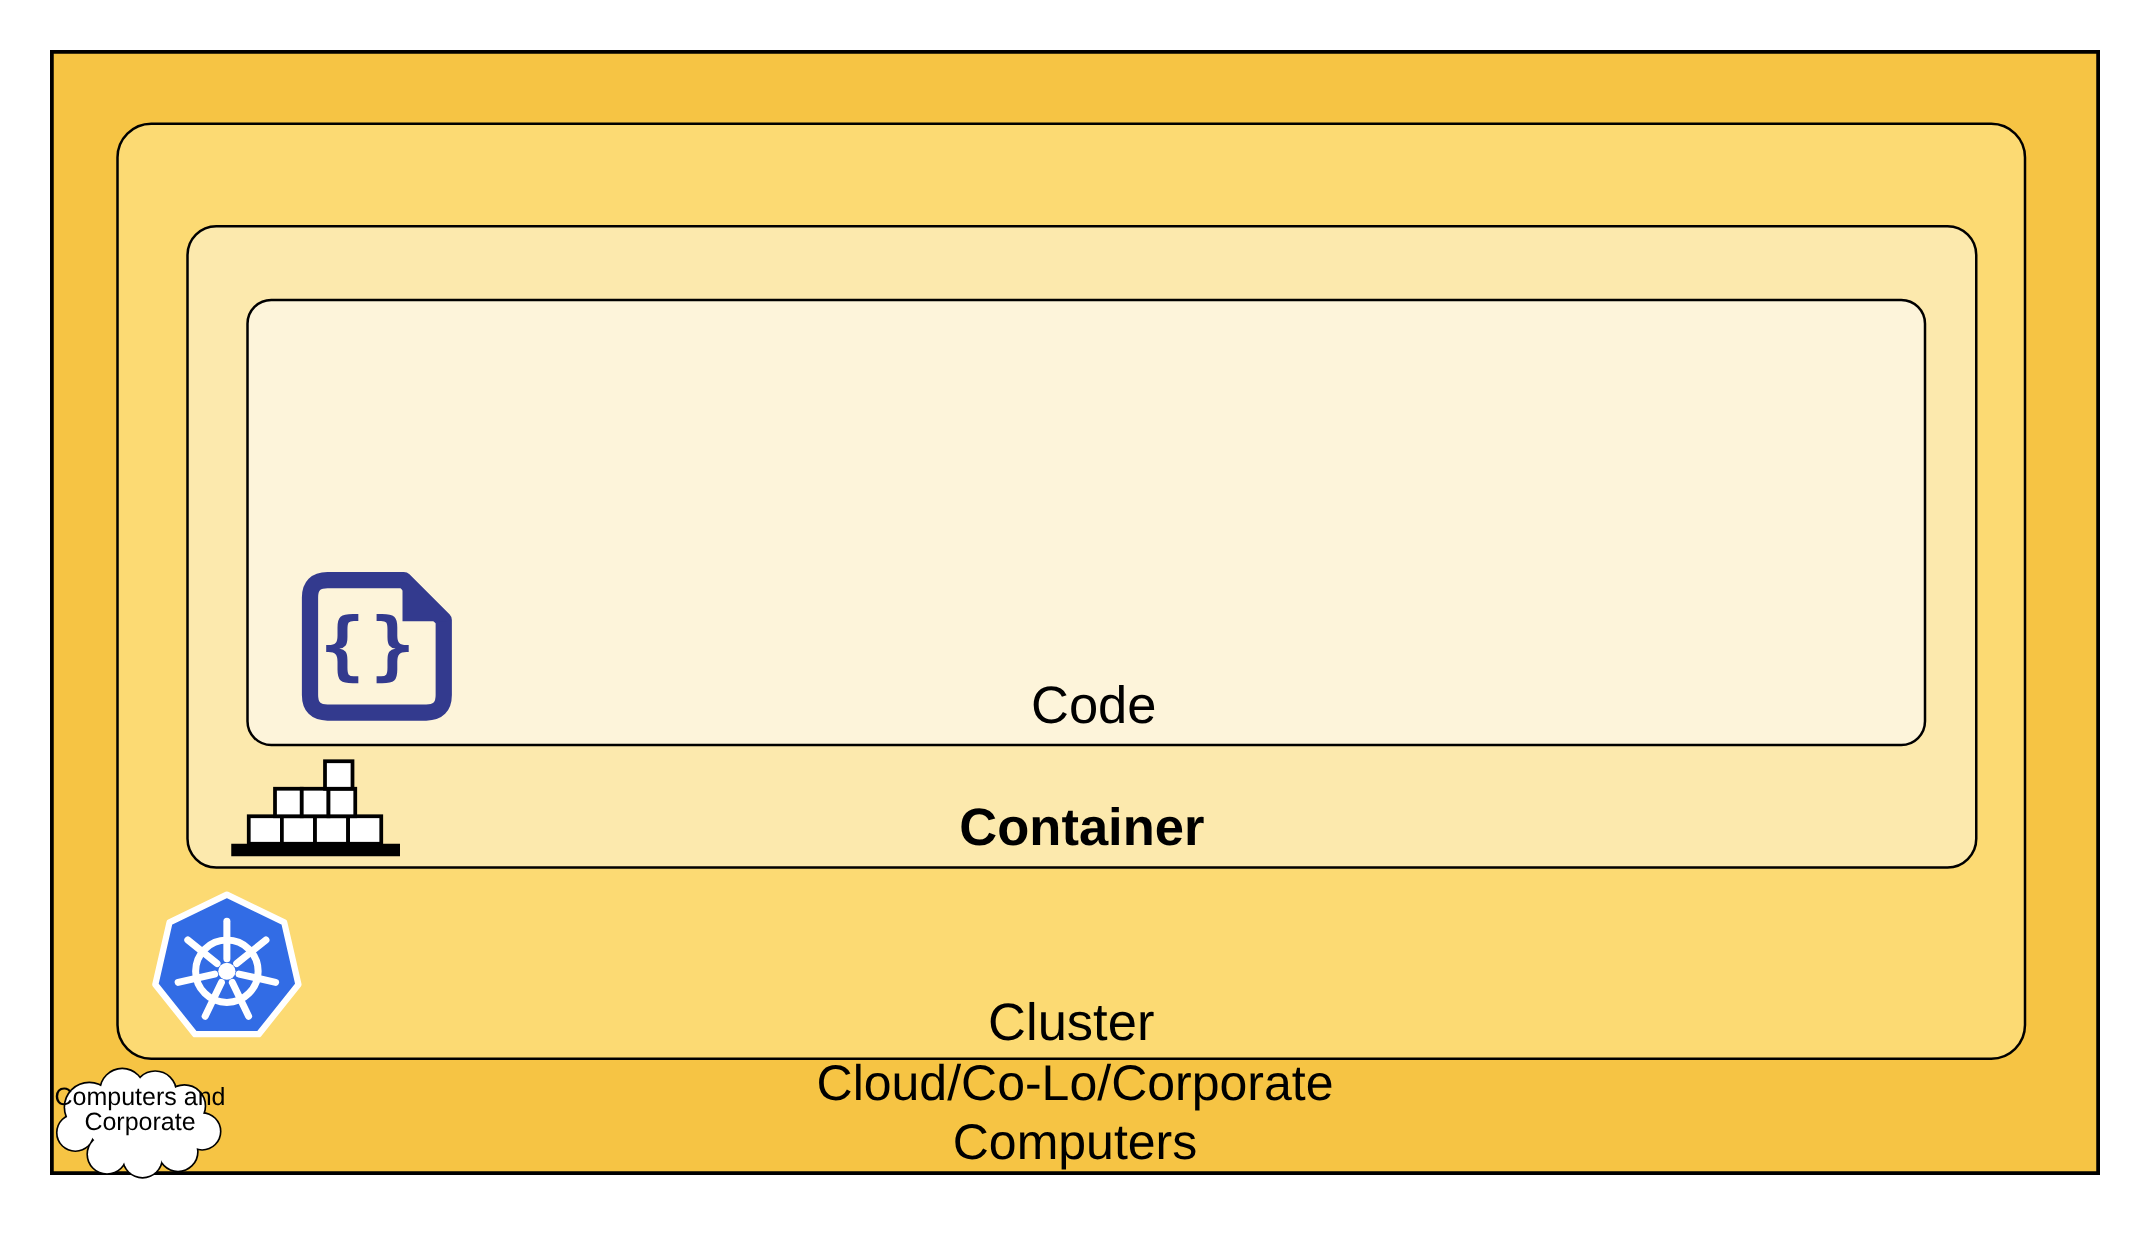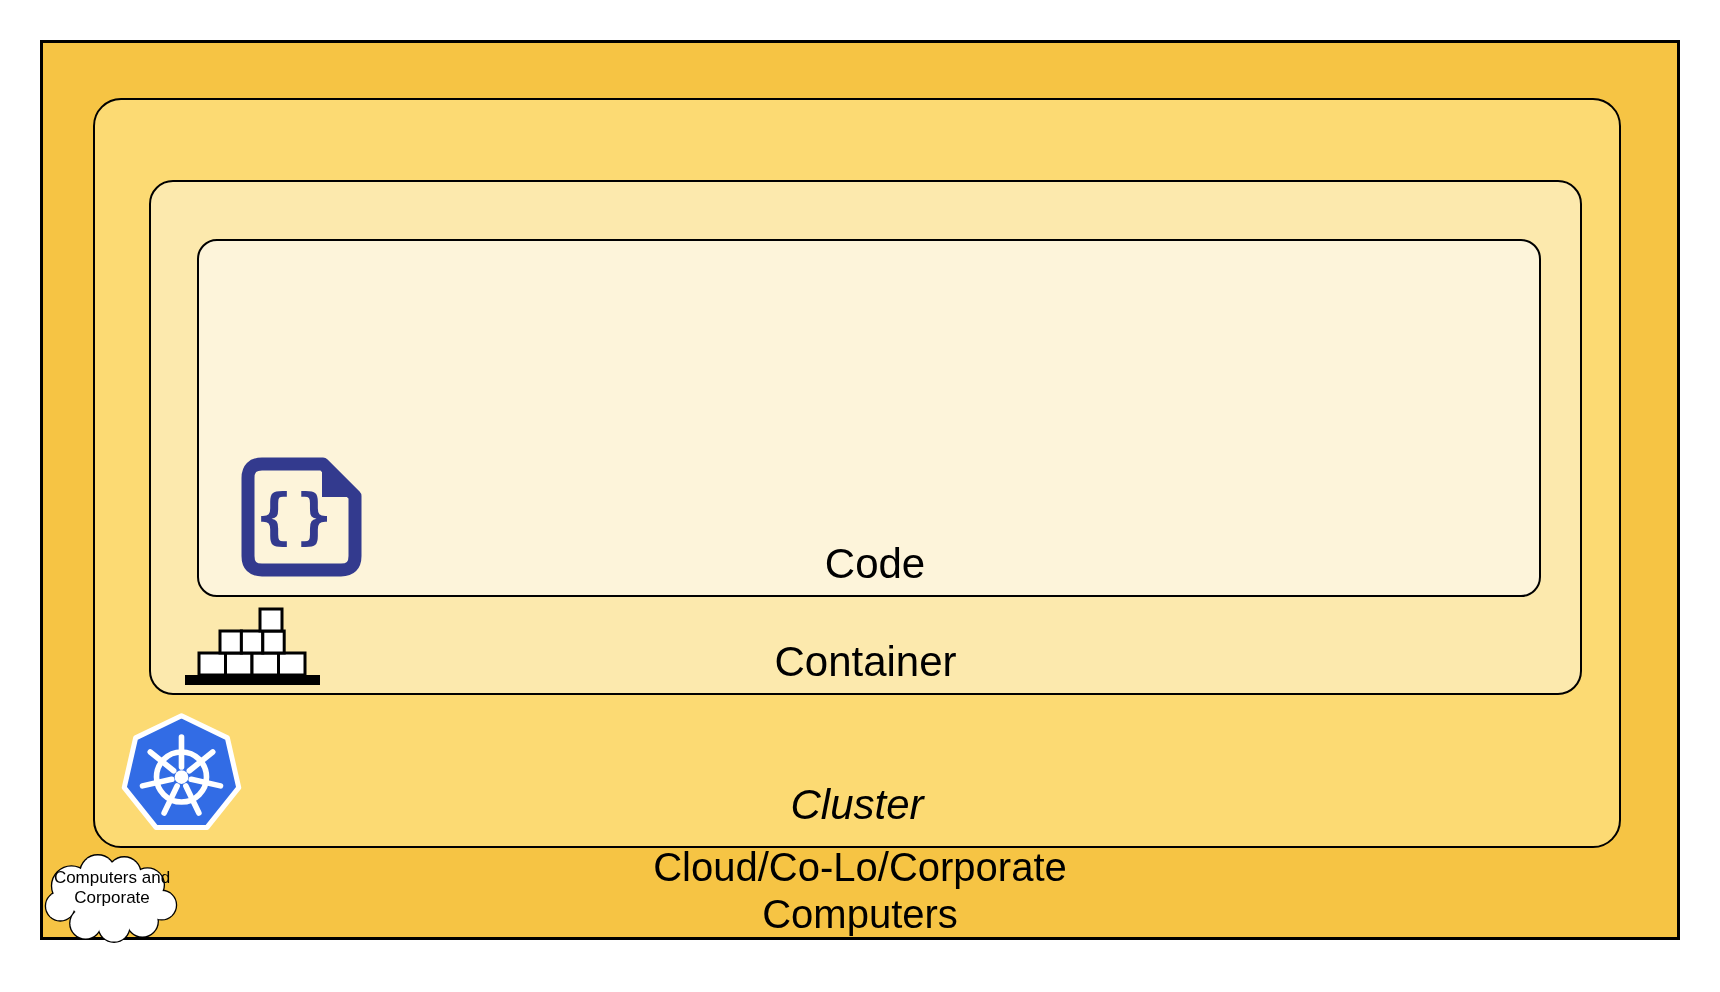--- a/index.html
+++ b/index.html
@@ -26,37 +26,37 @@
   }
   .layer-code{
     left:46px;top:57px;width:1340px;height:354px;
     background:#FDF4DA;border:2px solid #000;border-radius:20px;
   }
   .layer-label{
     position:absolute;left:0;right:0;text-align:center;
     font-size:42px;line-height:1.15;color:#000;white-space:nowrap;
   }
   .code-label{bottom:7px;padding-left:12px;}
-  .container-label{bottom:7px;}
-  .cluster-label{bottom:17px;font-style:italic;}
+  .container-label{bottom:7px;font-weight:bold;}
+  .cluster-label{bottom:4px;}
   .dc-label{
     position:absolute;left:0;right:0;bottom:0px;text-align:center;
     font-size:40px;line-height:1.16;color:#000;
   }
   .icon{position:absolute;}
   .code-file-icon{left:40px;top:215px;width:125px;height:122px;}
   .container-stack-icon{left:31px;top:424px;width:140px;height:82px;}
   .kubernetes-icon{left:24px;top:612px;width:125px;height:125px;}
   .cloud-callout{
     position:absolute;left:-2px;top:808px;width:142px;height:94px;z-index:6;
   }
   .cloud-callout svg{position:absolute;left:0;top:0;width:100%;height:100%;}
   .cloud-text{
     position:absolute;left:0;right:0;top:17px;text-align:center;
-    font-size:17px;line-height:20px;color:#000;
+    font-size:20px;line-height:20px;color:#000;
   }
 </style>
 </head>
 <body>
 
 <div class="canvas">
 
   <div class="box layer-datacenter">
 
     <div class="box layer-cluster">

